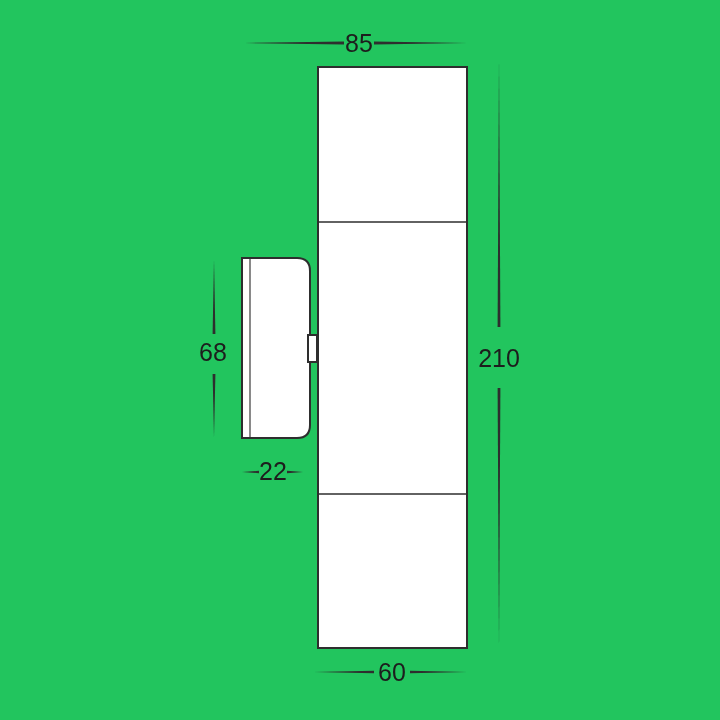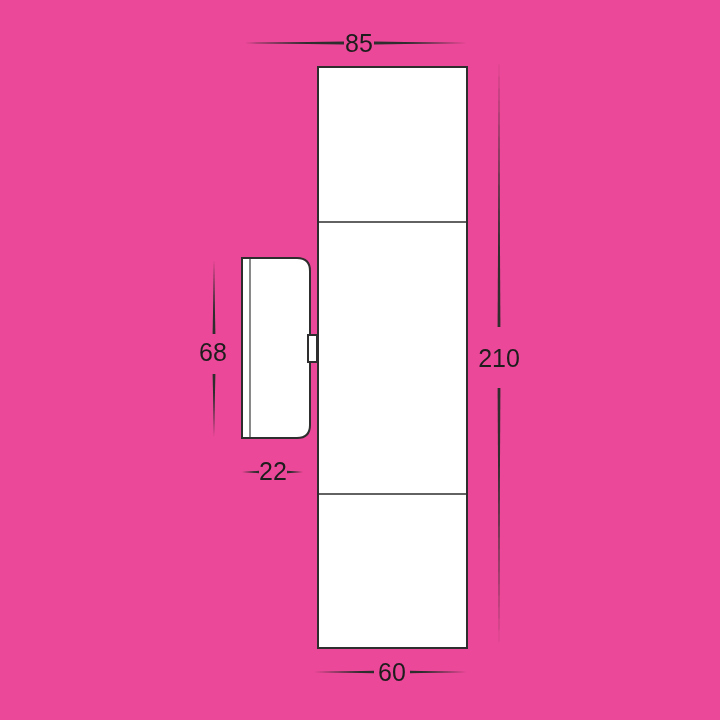--- a/index.html
+++ b/index.html
@@ -8,21 +8,21 @@
     width: 720px;
     height: 720px;
     background: #ffffff;
     overflow: hidden;
     font-family: "Liberation Sans", sans-serif;
   }
   .stage {
     position: relative;
     width: 720px;
     height: 720px;
-    background: #ec4899;
+    background: #22c55e;
   }
   svg text {
     font-family: "Liberation Sans", sans-serif;
     font-size: 25px;
     fill: #1d1d1d;
   }
   .outline {
     fill: #ffffff;
     stroke: #2e2e2e;
     stroke-width: 2;

